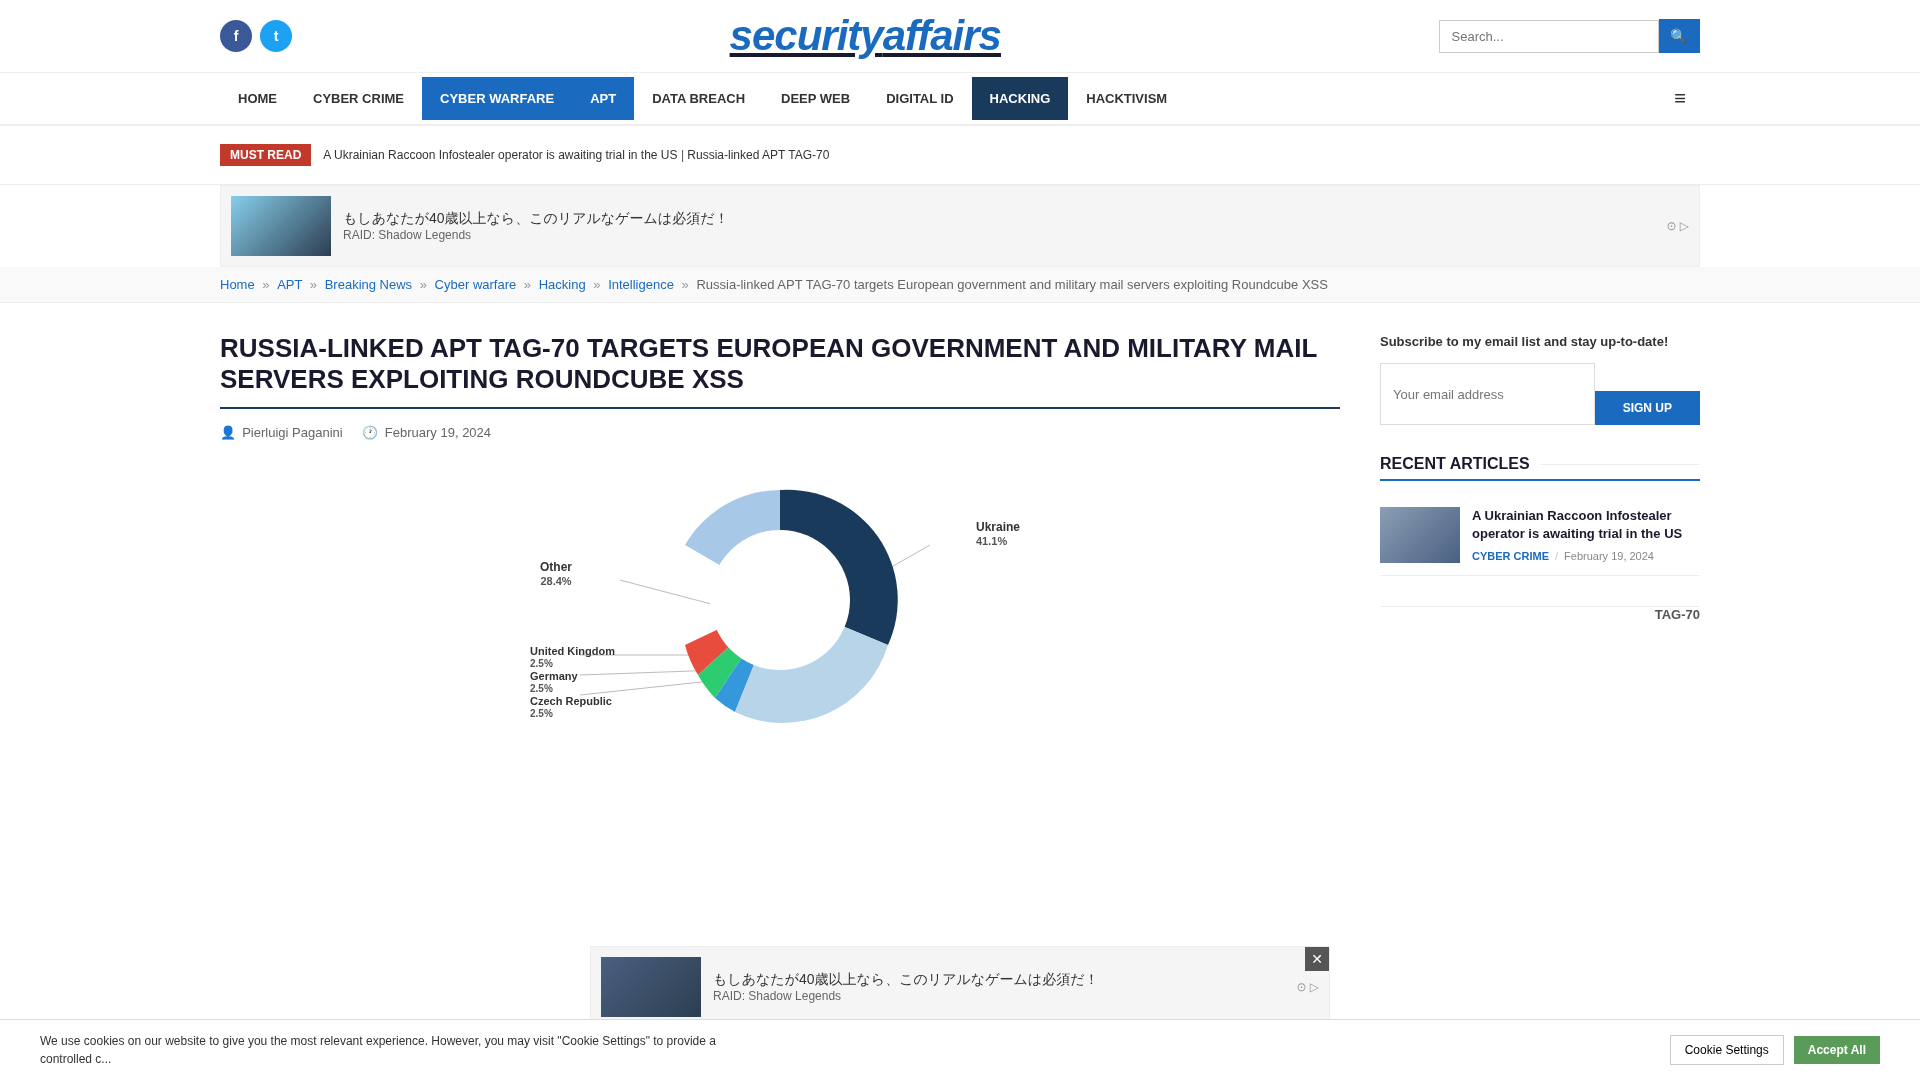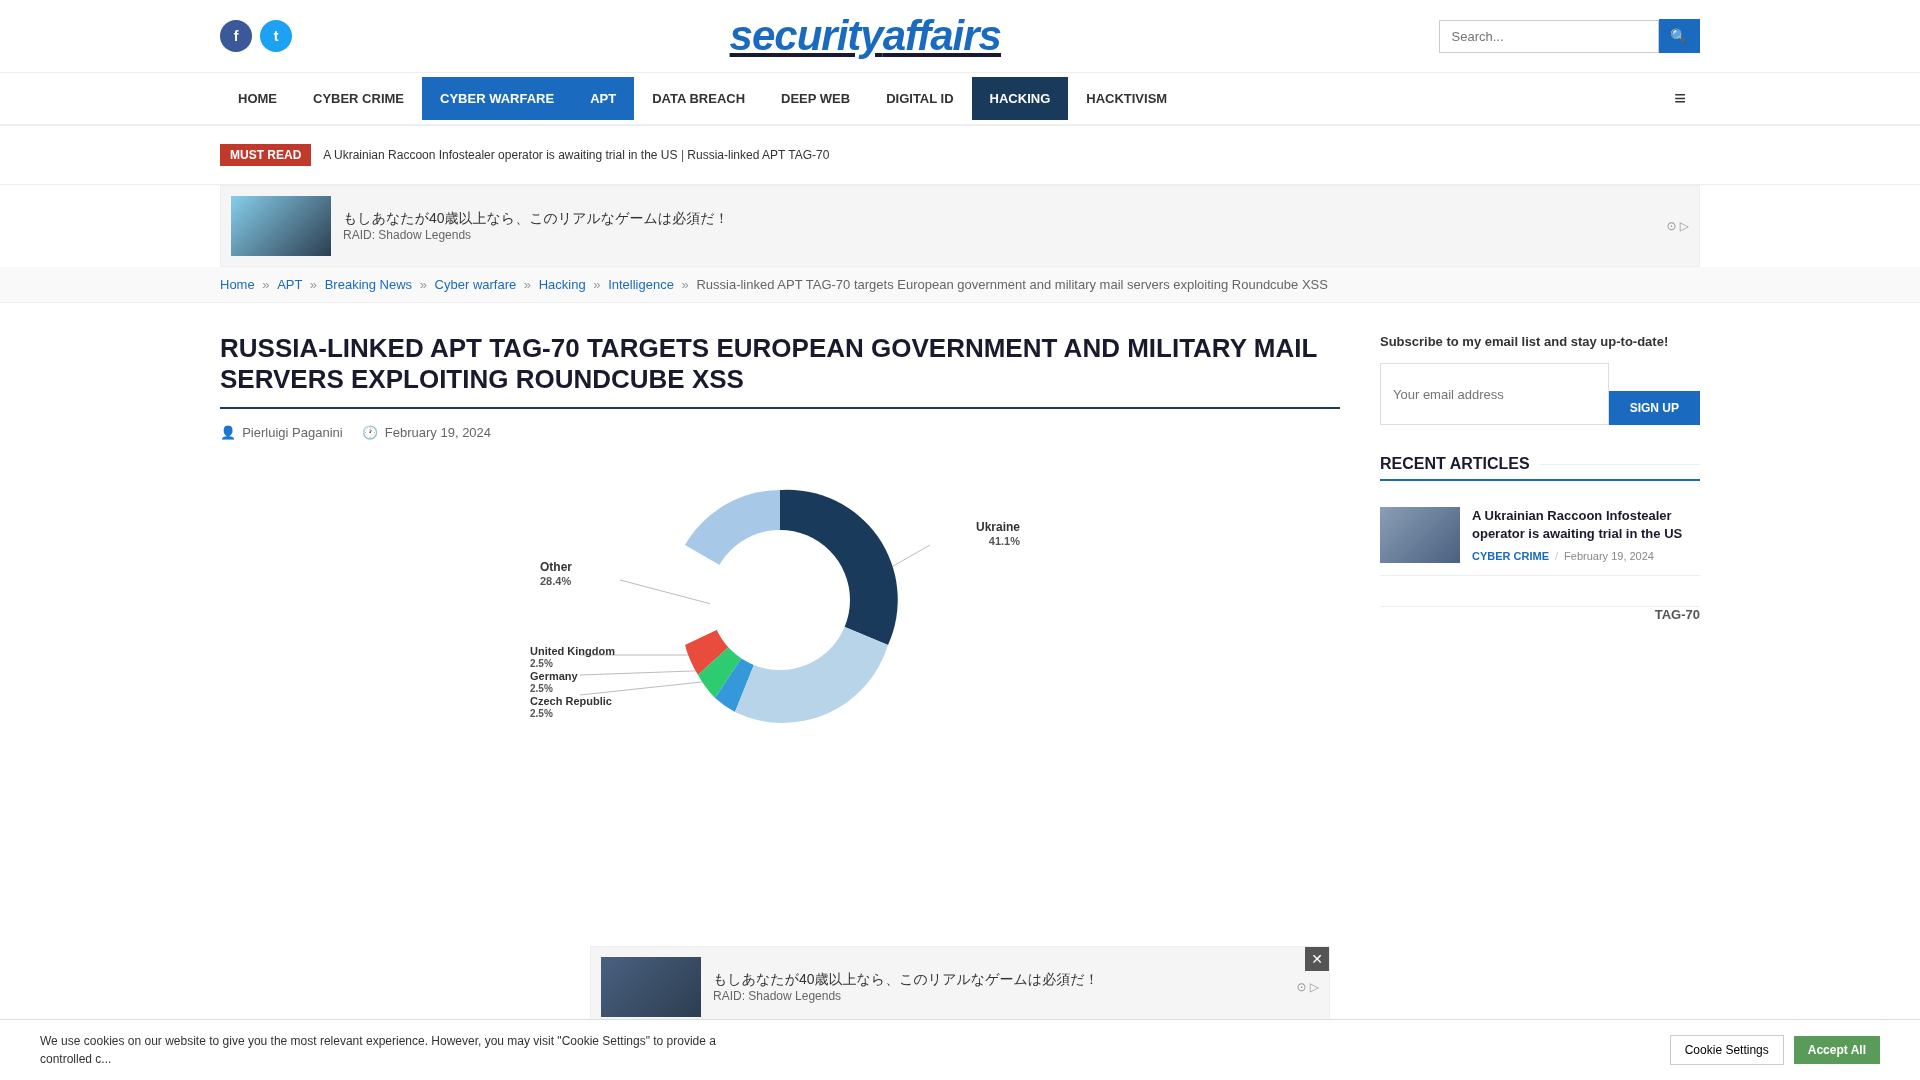--- a/index.html
+++ b/index.html
@@ -61,21 +61,21 @@
 
     
     .sidebar-section { margin-bottom: 30px; }
     .sidebar-title { font-size: 16px; font-weight: 700; color: #1a1a2e; text-transform: uppercase; border-bottom: 2px solid #1a6bbf; padding-bottom: 6px; margin-bottom: 14px; display: flex; align-items: center; gap: 10px; }
     .sidebar-title::after { content: ''; flex: 1; height: 1px; background: #eee; }
 
     
     .newsletter-desc { font-size: 13px; color: #333; margin-bottom: 12px; font-weight: 600; line-height: 1.4; }
     .newsletter-form { display: flex; gap: 0; }
     .newsletter-input { flex: 1; border: 1px solid #ddd; padding: 10px 12px; font-size: 13px; color: #999; outline: none; }
-    .newsletter-btn { background: #1a6bbf; color: white; border: none; padding: 10px 21px; font-size: 12px; font-weight: 700; cursor: pointer; white-space: nowrap; margin-top: 28px; }
+    .newsletter-btn { background: #1a6bbf; color: white; border: none; padding: 10px 28px; font-size: 12px; font-weight: 700; cursor: pointer; white-space: nowrap; margin-top: 28px; }
 
     
     .recent-article { display: flex; gap: 12px; padding: 12px 0; border-bottom: 1px solid #eee; align-items: flex-start; }
     .recent-thumb { width: 80px; height: 56px; background: linear-gradient(135deg, #8a9eb5, #4a6080); flex-shrink: 0; }
     .recent-info { flex: 1; }
     .recent-title-text { font-size: 13px; font-weight: 600; color: #1a1a2e; line-height: 1.4; margin-bottom: 6px; }
     .recent-meta { display: flex; align-items: center; gap: 6px; font-size: 11px; }
     .recent-category { color: #1a6bbf; font-weight: 700; text-transform: uppercase; }
     .recent-date { color: #888; }
     .recent-sep { color: #ccc; }
@@ -174,21 +174,21 @@
       </div>
       <div class="meta-date">
         <span class="meta-icon">🕐</span>
         <span>February 19, 2024</span>
       </div>
     </div>
 
     <div class="chart-container">
       <div style="position:relative; width:500px; height:300px;">
 
-        <div style="position:absolute; left:10px; top:100px; font-size:12px; font-weight:600; color:#333;">
+        <div style="position:absolute; left:10px; top:100px; font-size:12px; font-weight:600; color:#333;text-align:center;">
           <span>Other</span><br>
           <span style="font-size:11px; color:#555;">28.4%</span>
         </div>
 
         <svg style="position:absolute;top:0;left:0;width:500px;height:300px;pointer-events:none;">
 
           <line x1="90" y1="120" x2="185" y2="145" stroke="#aaa" stroke-width="0.8"></line>
 
           <line x1="400" y1="85" x2="330" y2="125" stroke="#aaa" stroke-width="0.8"></line>
 
@@ -207,21 +207,21 @@
 
           <path d="M150,140 L68,215 A110,110 0 0,0 85,238 Z" fill="#2ecc71"></path>
 
           <path d="M150,140 L85,238 A110,110 0 0,0 105,252 Z" fill="#3498db"></path>
 
           <path d="M150,140 L105,252 A110,110 0 0,0 258,185 Z" fill="#b8d4e8"></path>
 
           <circle cx="150" cy="140" r="70" fill="white"></circle>
         </svg>
 
-        <div style="position:absolute; right:10px; top:60px; font-size:12px; font-weight:600; color:#333; text-align:right;">
+        <div style="position:absolute; right:10px; top:60px; font-size:12px; font-weight:600; color:#333; ">
           <span>Ukraine</span><br>
           <span style="font-size:11px; color:#555;">41.1%</span>
         </div>
 
         <div style="position:absolute; left:0; top:185px; font-size:11px; font-weight:600; color:#333;">
           <span>United Kingdom</span><br>
           <span style="font-size:10px; color:#555;">2.5%</span>
         </div>
 
         <div style="position:absolute; left:0; top:210px; font-size:11px; font-weight:600; color:#333;">

